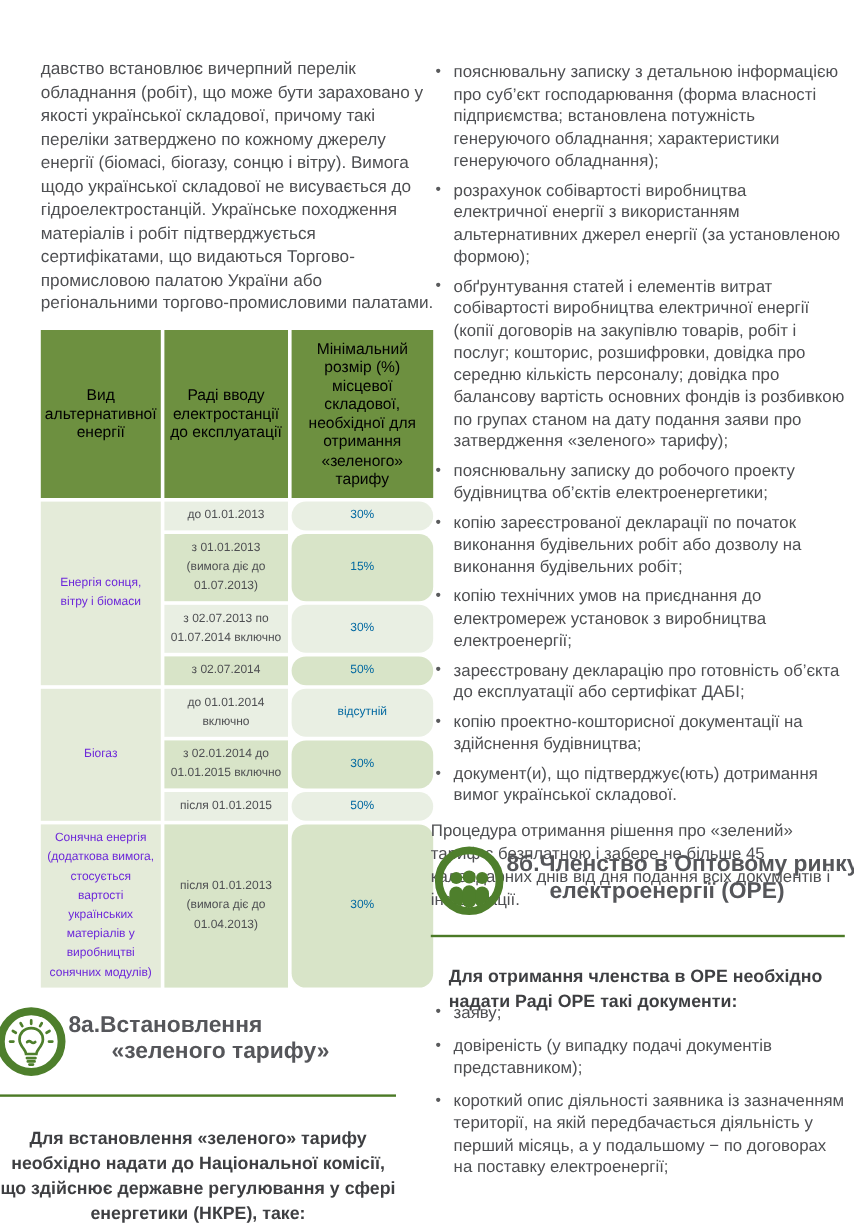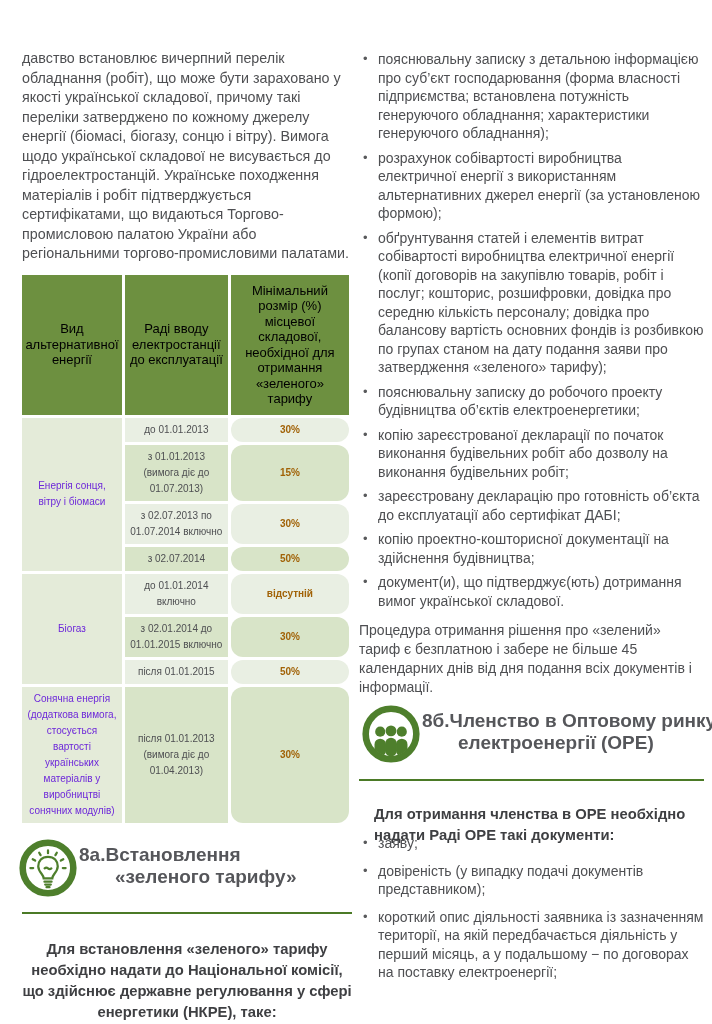--- a/index.html
+++ b/index.html
@@ -1,30 +1,30 @@
 <!DOCTYPE html>
 <html lang="uk"><head>
 <meta charset="utf-8">
 <style>
   html,body{margin:0;padding:0;background:#ffffff;}
   .page{position:relative;width:712px;height:1024px;background:#ffffff;overflow:hidden;
         font-family:"Liberation Sans","DejaVu Sans",sans-serif;color:#4e4f52;}
   
-  .col-left{position:absolute;left:22px;top:0;width:330px;}
+  .col-left{position:absolute;left:0;top:0;width:330px;padding-left:34px;}
   .col-right{position:absolute;left:359px;top:0;width:345px;}
   
   .intro{margin:49px 0 0 0;font-size:14.3px;line-height:19.5px;text-align:left;}
   table.lc{border-collapse:separate;border-spacing:3px;margin:8px 0 0 -3px;}
   table.lc th{background:#6d9040;color:#000000;font-weight:400;font-size:13px;
               line-height:15.5px;text-align:center;vertical-align:middle;padding:8px 3px;}
   table.lc td{font-size:10px;line-height:16px;text-align:center;vertical-align:middle;padding:4px 5px;}
   td.cat{background:#e4ebd9;font-size:12.6px;line-height:15px;color:#6d28d9;}
   tr.L td.dt,tr.L td.vl{background:#e9efe3;}
   tr.D td.dt,tr.D td.vl{background:#d8e4c8;}
-  td.vl{font-weight:700;color:#a16207;border-radius:12px;}
+  td.vl{font-weight:400;color:#0369a1;border-radius:12px;}
   .w1{width:100px;} .w2{width:104px;} .w3{width:123px;}
   
   .sec{position:absolute;}
   .sec-8a{top:792px;left:0;width:330px;}
   .sec-8b{top:704px;left:0;width:345px;}
   .sec-icon{position:absolute;top:0;}
   .sec-8a .sec-icon{left:-4px;}
   .sec-8b .sec-icon{left:2px;}
   .sec-title{position:absolute;top:6px;font-size:19px;line-height:22px;font-weight:700;
              color:#55565a;padding-left:36px;text-indent:-36px;}
@@ -127,20 +127,21 @@
   </div>
 
   <div class="col-right">
 
     <ul class="blt blt-top">
       <li>пояснювальну записку з детальною інформацією про суб’єкт господарювання (форма власності підприємства; встановлена потужність генеруючого обладнання; характеристики генеруючого обладнання);</li>
       <li>розрахунок собівартості виробництва електричної енергії з використанням альтернативних джерел енергії (за установленою формою);</li>
       <li>обґрунтування статей і елементів витрат собівартості виробництва електричної енергії (копії договорів на закупівлю товарів, робіт і послуг; кошторис, розшифровки, довідка про середню кількість персоналу; довідка про балансову вартість основних фондів із розбивкою по групах станом на дату подання заяви про затвердження «зеленого» тарифу);</li>
       <li>пояснювальну записку до робочого проекту будівництва об’єктів електроенергетики;</li>
       <li>копію зареєстрованої декларації по початок виконання будівельних робіт або дозволу на виконання будівельних робіт;</li>
+      <li>копію технічних умов на приєднання до електромереж установок з виробництва електроенергії;</li>
       <li>зареєстровану декларацію про готовність об’єкта до експлуатації або сертифікат ДАБІ;</li>
       <li>копію проектно-кошторисної документації на здійснення будівництва;</li>
       <li>документ(и), що підтверджує(ють) дотримання вимог української складової.</li>
     </ul>
 
     <p class="procedure">Процедура отримання рішення про «зелений» тариф є безплатною і забере не більше 45 календарних днів від дня подання всіх документів і інформації.</p>
 
     <div class="sec sec-8b">
       <span class="sec-icon">
         <svg width="60" height="60" viewBox="0 0 64 64">

